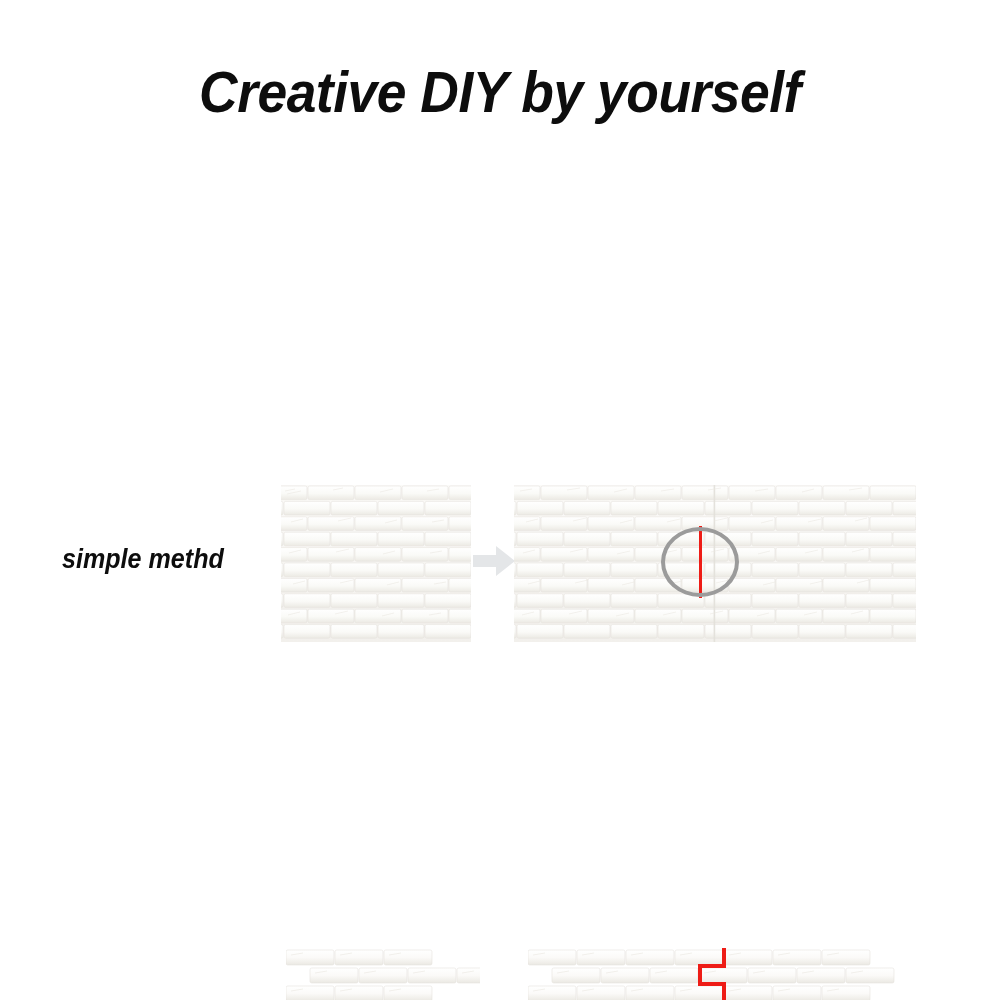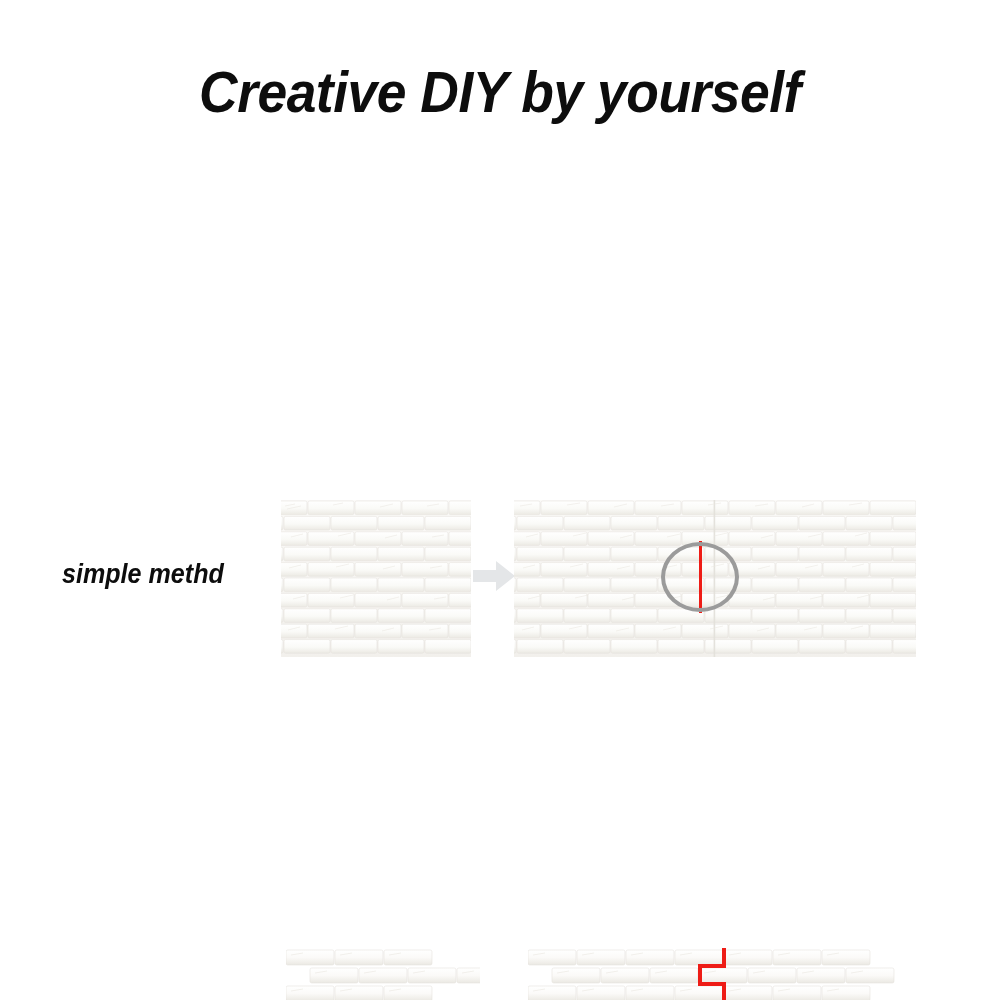--- a/index.html
+++ b/index.html
@@ -45,21 +45,21 @@
     line-height: 34px;
     color: #0d0d0d;
     transform: scaleX(0.93);
     transform-origin: 0 50%;
     white-space: pre-line;
   }
   #label-simple   { left: 62px;  top: 306px; }
 
   
   .row { position: absolute; }
-  #row-simple   { left: 0; top: 251px;  width: 984px; height: 200px; }
+  #row-simple   { left: 0; top: 236px;  width: 984px; height: 200px; }
   #row-creative { left: 0; top: 470px;  width: 1000px; height: 185px; }
   #row-cases    { left: 0; top: 730px;  width: 1000px; height: 170px; }
 
   
   .arrow-icon {
     position: absolute;
     width: 44px;
     height: 34px;
   }
   #arrow-row1 { left: 472px; top: 308px; }

